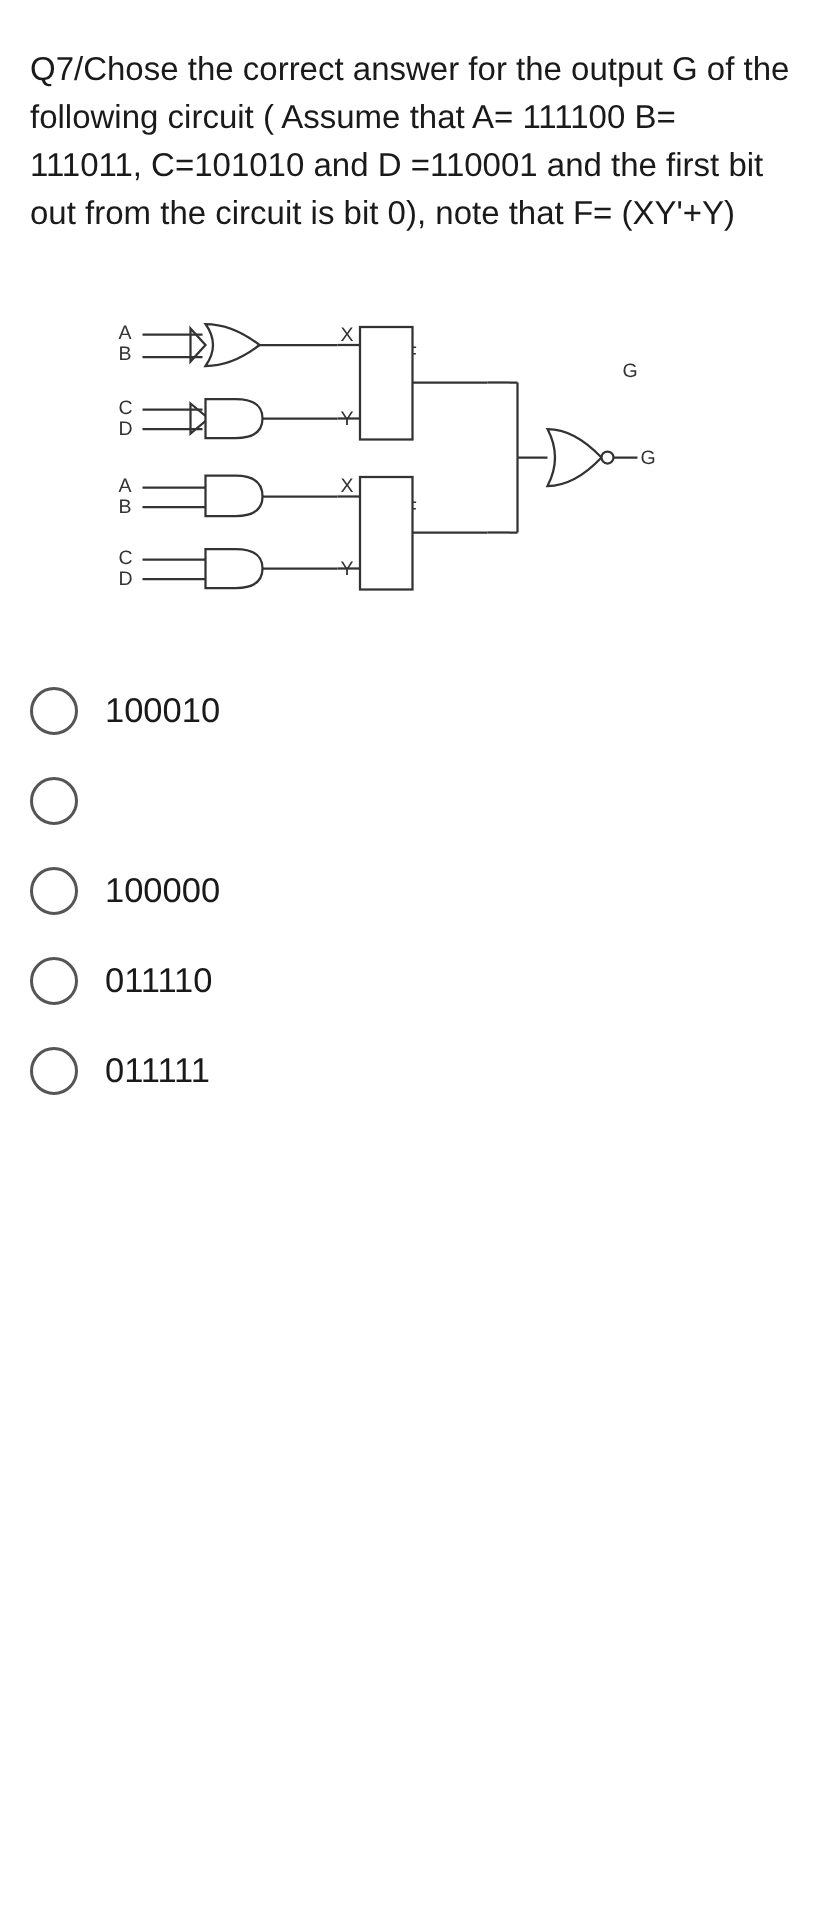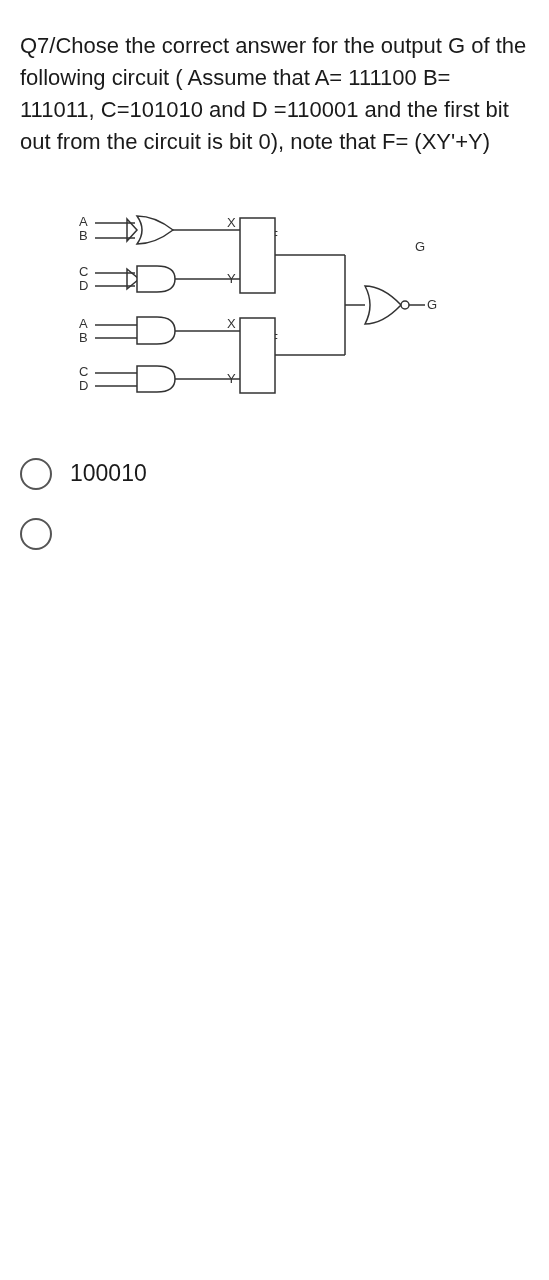--- a/index.html
+++ b/index.html
@@ -157,13 +157,25 @@
 </div>
 
 <ul class="options-list">
   <li class="option-item">
     <div class="radio-circle"></div>
     <span class="option-label">100010</span>
   </li>
   <li class="option-item">
     <div class="radio-circle"></div>
   </li>
+  <li class="option-item">
+    <div class="radio-circle"></div>
+    <span class="option-label">100000</span>
+  </li>
+  <li class="option-item">
+    <div class="radio-circle"></div>
+    <span class="option-label">011110</span>
+  </li>
+  <li class="option-item">
+    <div class="radio-circle"></div>
+    <span class="option-label">011111</span>
+  </li>
 </ul>
 
 </body></html>

